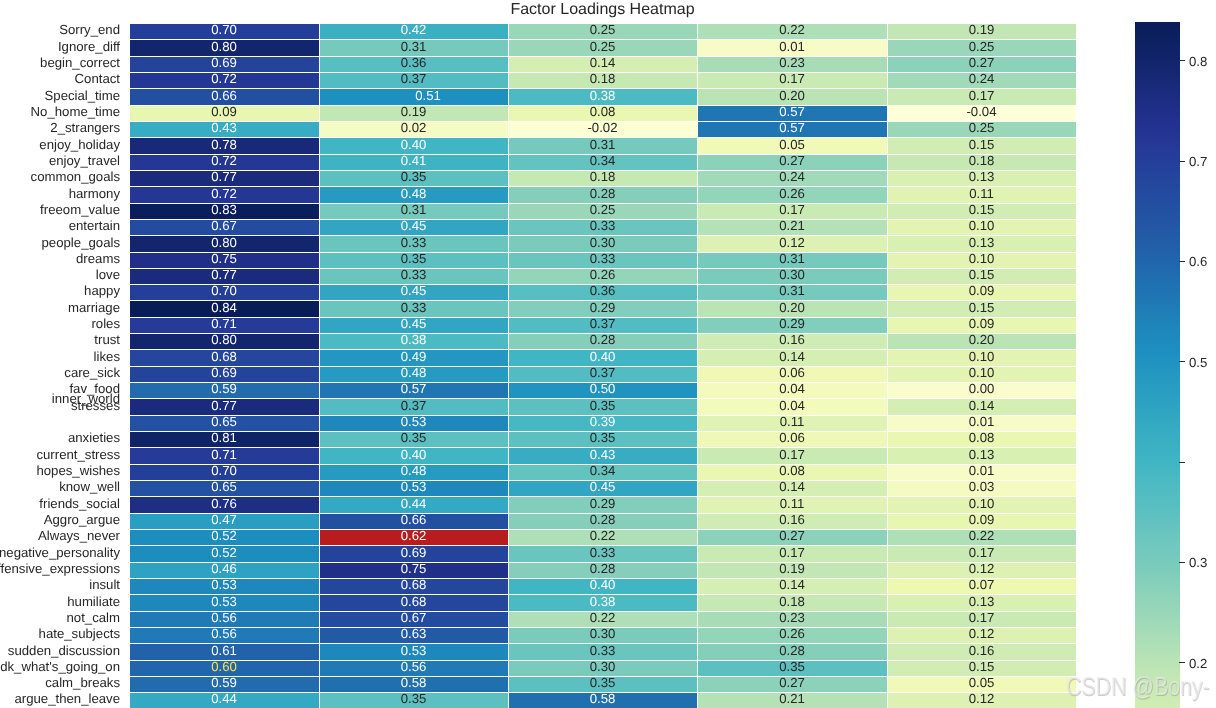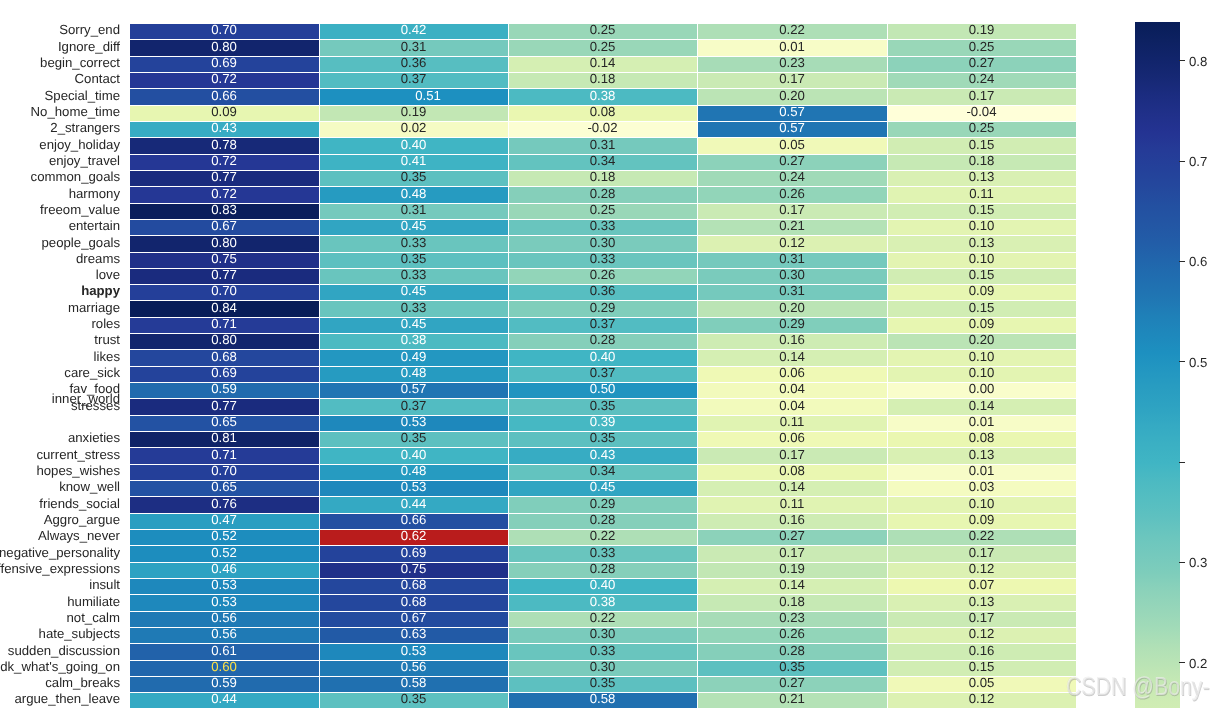--- a/index.html
+++ b/index.html
@@ -23,39 +23,40 @@
   #wm{position:absolute;left:1066.4px;top:672.6px;font-size:26px;line-height:26px;white-space:nowrap;
       transform:scaleX(0.82);transform-origin:left top;
       color:rgba(255,255,255,0.55);
       text-shadow:0.8px 0.8px 0 rgba(120,120,120,0.38),-0.4px -0.4px 0 rgba(150,150,150,0.22);}
 </style>
 </head>
 <body>
 
 <div id="fig">
 
+  <div id="title">Factor Loadings Heatmap</div>
 
   <div id="ylabels">
       <div class="ylab" style="top: 23.4px;">Sorry_end</div>
       <div class="ylab" style="top: 39.9px;">Ignore_diff</div>
       <div class="ylab" style="top: 56.4px;">begin_correct</div>
       <div class="ylab" style="top: 72.4px;">Contact</div>
       <div class="ylab" style="top: 88.9px;">Special_time</div>
       <div class="ylab" style="top: 105.4px;">No_home_time</div>
       <div class="ylab" style="top: 121.4px;">2_strangers</div>
       <div class="ylab" style="top: 137.9px;">enjoy_holiday</div>
       <div class="ylab" style="top: 154.4px;">enjoy_travel</div>
       <div class="ylab" style="top: 170.4px;">common_goals</div>
       <div class="ylab" style="top: 186.9px;">harmony</div>
       <div class="ylab" style="top: 203.4px;">freeom_value</div>
       <div class="ylab" style="top: 219.4px;">entertain</div>
       <div class="ylab" style="top: 235.9px;">people_goals</div>
       <div class="ylab" style="top: 252.4px;">dreams</div>
       <div class="ylab" style="top: 268.4px;">love</div>
-      <div class="ylab" style="top: 284.4px; font-weight: bold;">happy</div>
+      <div class="ylab" style="top: 284.4px;">happy</div>
       <div class="ylab" style="top: 300.9px;">marriage</div>
       <div class="ylab" style="top: 317.4px;">roles</div>
       <div class="ylab" style="top: 333.4px;">trust</div>
       <div class="ylab" style="top: 349.9px;">likes</div>
       <div class="ylab" style="top: 366.4px;">care_sick</div>
       <div class="ylab" style="top: 382.4px;">fav_food</div>
       <div class="ylab" style="top: 398.9px;">stresses</div>
       <div class="ylab" style="top: 392px; padding-left: 44px;">inner_world</div>
       <div class="ylab" style="top: 431.4px;">anxieties</div>
       <div class="ylab" style="top: 447.9px; margin-left: 12px;">current_stress</div>

